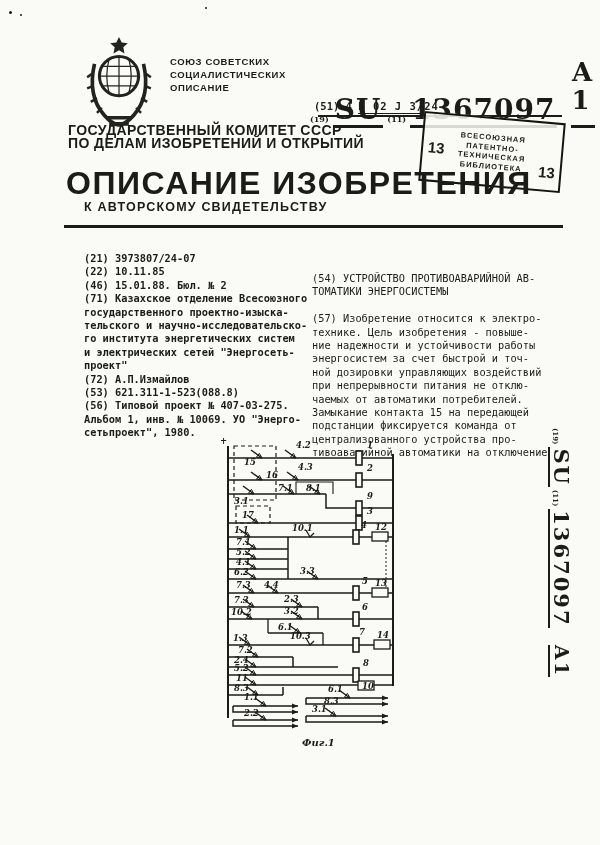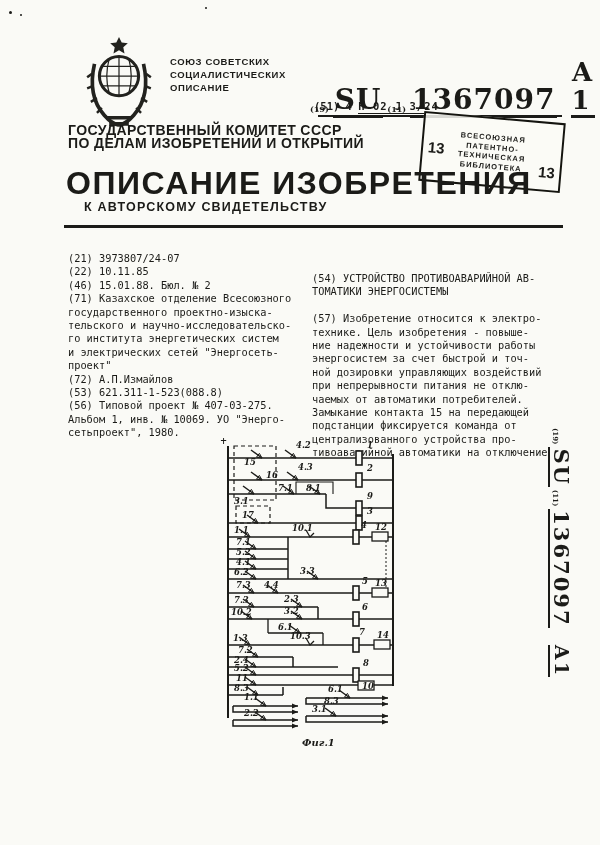--- a/index.html
+++ b/index.html
@@ -16,21 +16,21 @@
 
   
   #union{left:170px;top:55px;font-family:"Liberation Sans",sans-serif;
     font-weight:bold;font-size:9.5px;line-height:13px;letter-spacing:.6px;}
 
   
   #pubrow{left:310px;top:58px;width:256px;display:flex;align-items:flex-end;gap:4px;
     font-family:"DejaVu Serif",serif;font-weight:bold;}
   #pubrow .small{font-size:8px;padding-bottom:4px;}
   #pubrow .big{font-size:28px;line-height:28px;border-bottom:3px solid #1b1b18;padding:0 2px 1px 2px;letter-spacing:1px;}
-  #pubrow .kind{font-size:26px;line-height:28px;letter-spacing:2px;margin-left:10px;border-bottom:3px solid #1b1b18;padding-bottom:1px;}
+  #pubrow .kind{font-size:26px;line-height:28px;letter-spacing:2px;margin-left:10px;border-bottom:3px solid #1b1b18;padding-bottom:11px;}
 
   
   #classrow{left:314px;top:100px;font-size:10.5px;font-weight:bold;}
   #classrow .cc{border-bottom:1.5px solid #1b1b18;padding-bottom:1px;letter-spacing:1px;}
   #classline{left:318px;top:115px;width:244px;height:1.5px;background:#1b1b18;}
 
   
   #stamp{left:421px;top:117px;width:138px;height:66px;border:2.5px solid #14140f;
     transform:rotate(5deg);display:flex;align-items:center;background:rgba(250,250,246,.85);
     font-family:"Liberation Sans",sans-serif;font-weight:bold;}
@@ -44,21 +44,21 @@
 
   
   #title-main{left:66px;top:165px;font-family:"Liberation Sans",sans-serif;
     font-weight:bold;font-size:32px;letter-spacing:1.5px;}
   #title-sub{left:84px;top:200px;font-family:"Liberation Sans",sans-serif;
     font-weight:bold;font-size:12.5px;letter-spacing:1.2px;}
   #rule-main{left:64px;top:225px;width:499px;height:3px;background:#1b1b18;}
 
   
   .col{font-size:10.3px;line-height:13.4px;}
-  #col-left{left:68px;top:252px;width:242px;}
+  #col-left{left:84px;top:252px;width:242px;font-weight:bold;}
   #col-right{left:312px;top:252px;width:252px;margin-top:20px;}
 
   
   #sidepub{left:572px;top:428px;transform:rotate(90deg);transform-origin:0 0;
     white-space:nowrap;font-family:"DejaVu Serif",serif;font-weight:bold;
     display:flex;align-items:flex-end;gap:3px;}
   #sidepub .small{font-size:7px;padding-bottom:3px;}
   #sidepub .big{font-size:21px;line-height:21px;border-bottom:2.5px solid #1b1b18;letter-spacing:2px;padding:0 1px 1px 1px;}
   #sidepub .kind{font-size:19px;line-height:21px;border-bottom:2.5px solid #1b1b18;margin-left:14px;letter-spacing:2px;padding-bottom:1px;}
 

